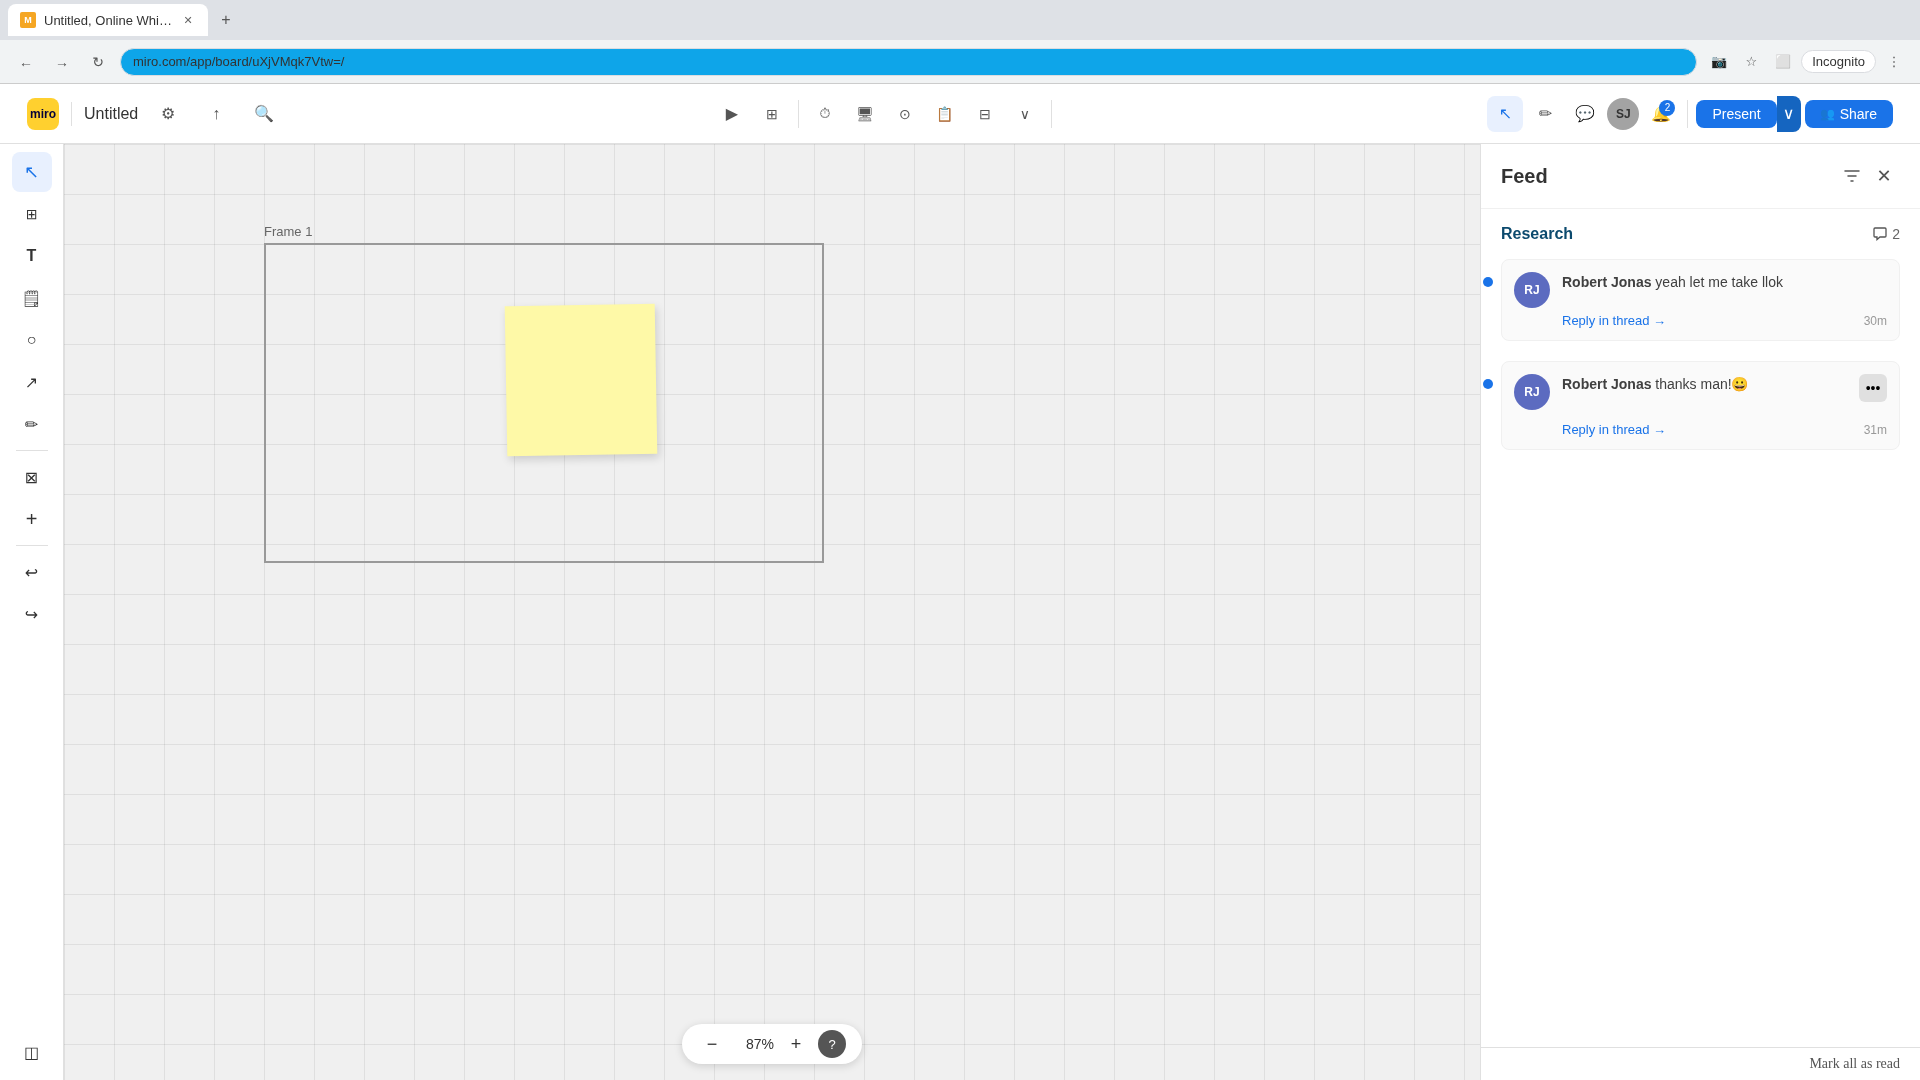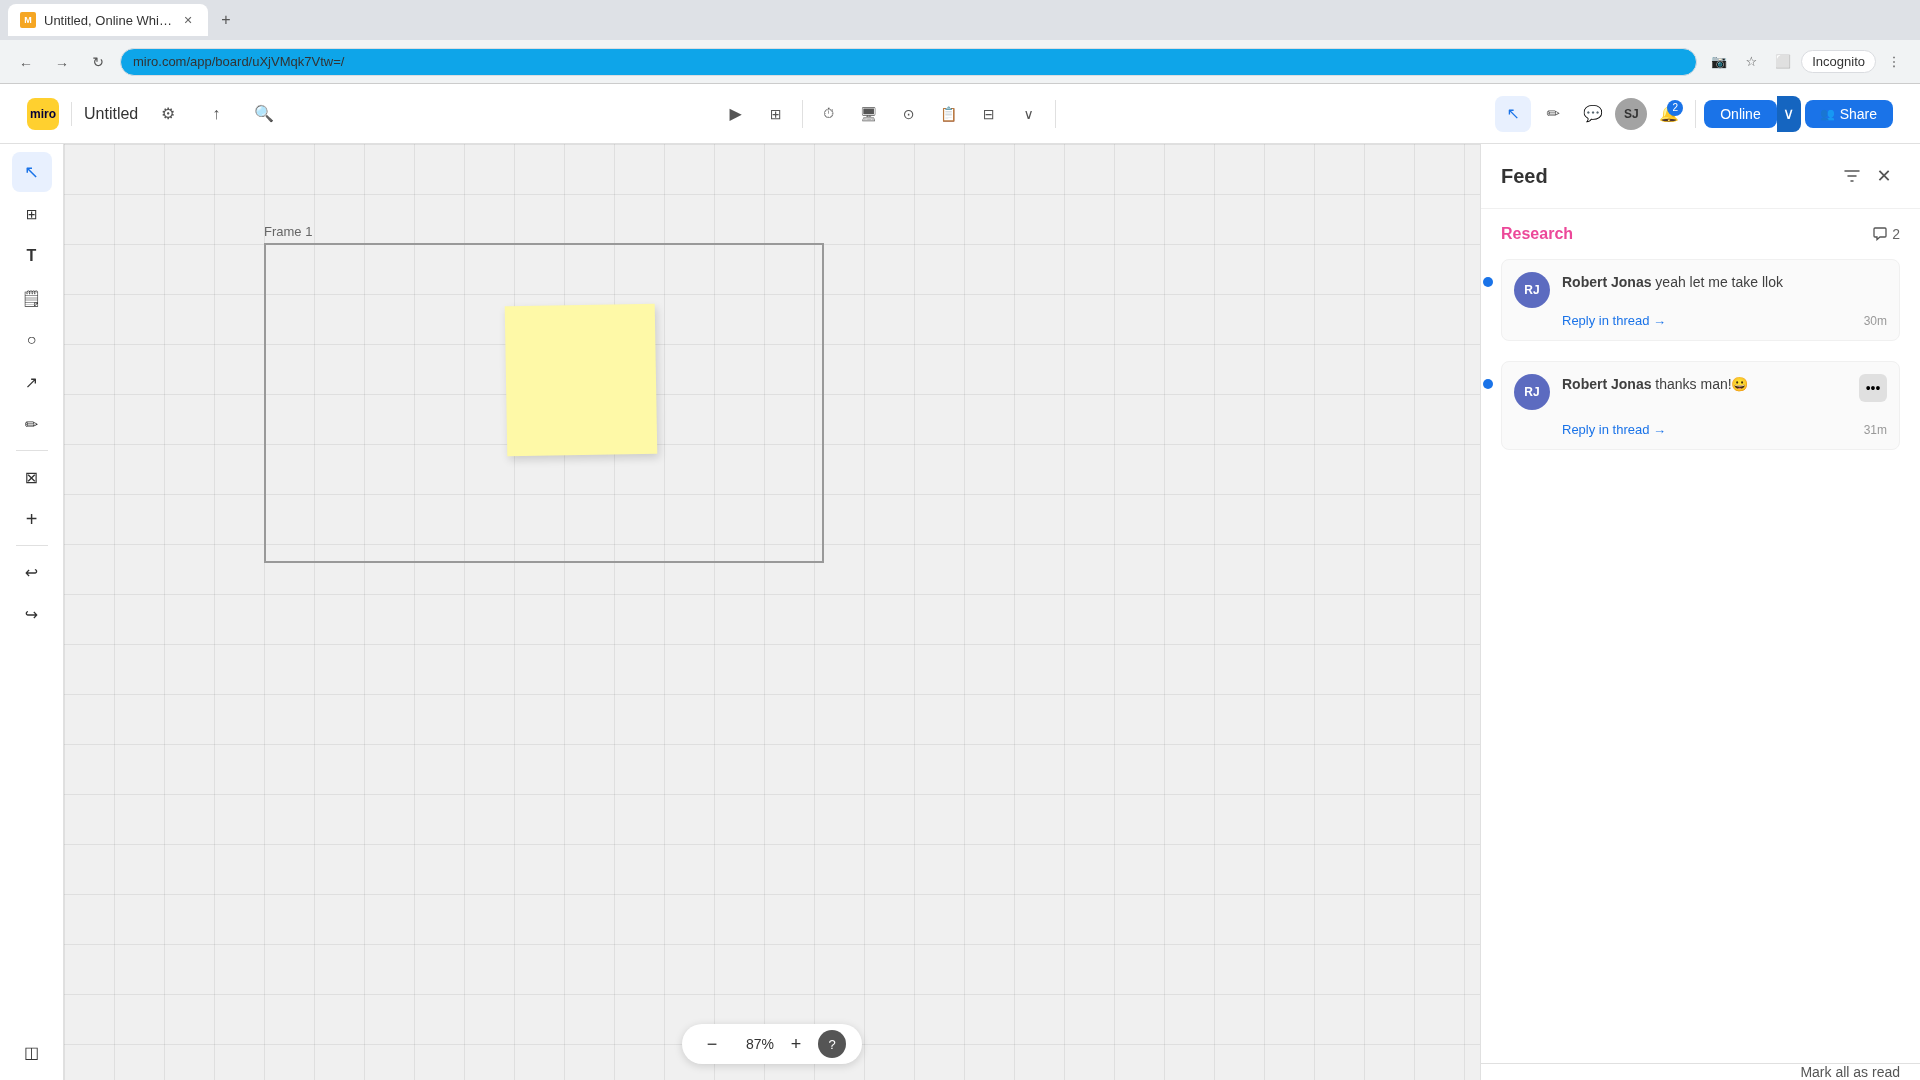--- a/index.html
+++ b/index.html
@@ -62,34 +62,34 @@
 
     
     .feed-panel { position: absolute; top: 144px; right: 0; width: 440px; bottom: 0; background: #fff; border-left: 1px solid #e0e0e0; display: flex; flex-direction: column; }
     .feed-header { display: flex; align-items: center; padding: 16px 20px; border-bottom: 1px solid #f0f0f0; }
     .feed-title { font-size: 20px; font-weight: 600; color: #333; flex: 1; }
     .feed-filter-btn { width: 32px; height: 32px; display: flex; align-items: center; justify-content: center; border-radius: 8px; cursor: pointer; color: #555; font-size: 16px; }
     .feed-close-btn { width: 32px; height: 32px; display: flex; align-items: center; justify-content: center; border-radius: 8px; cursor: pointer; color: #555; font-size: 18px; }
 
     .feed-content { flex: 1; overflow-y: auto; padding: 16px 20px; }
     .feed-section-header { display: flex; align-items: center; margin-bottom: 16px; }
-    .feed-section-title { font-size: 16px; font-weight: 600; color: #ec4899; flex: 1; }
+    .feed-section-title { font-size: 16px; font-weight: 600; color: #0c4a6e; flex: 1; }
     .feed-comment-count { display: flex; align-items: center; gap: 4px; color: #666; font-size: 14px; }
 
     .feed-item { display: flex; gap: 12px; margin-bottom: 20px; padding: 12px; border-radius: 8px; background: #fafafa; border: 1px solid #f0f0f0; position: relative; }
     .feed-item-content { flex: 1; }
     .feed-item-avatar { width: 32px; height: 32px; border-radius: 50%; flex-shrink: 0; text-align: center; }
     .feed-item-body { display: flex; align-items: flex-start; gap: 8px; }
     .feed-item-text { font-size: 14px; color: #404040; line-height: 1.5; flex: 1; }
     .feed-item-text .author { font-weight: 600; }
     .feed-item-footer { display: flex; align-items: center; justify-content: space-between; margin-top: 20px; }
     .reply-link { font-size: 13px; color: #1a73e8; cursor: pointer; text-decoration: none; }
     .feed-time { font-size: 12px; color: #999; }
 
-    .feed-footer { padding: 0 20px; border-top: 1px solid #e0e0e0; }
+    .feed-footer { padding: 8px 20px; border-top: 1px solid #e0e0e0; font-family: Liberation Serif, serif; }
     .mark-all-read-btn { font-size: 14px; color: #555; cursor: pointer; float: right; }
   </style>
 </head>
 <body>
 
 <div>
   <div class="browser-tab-bar">
     <div class="browser-tab">
       <div class="favicon">M</div>
       <span class="tab-title">Untitled, Online Whiteboard for </span>
@@ -150,21 +150,21 @@
     <div class="tool-group-item">✏</div>
     <div class="tool-group-item">💬</div>
     <div class="avatar" style="background:#a3a3a3; width:32px; height:32px; font-size:12px; color:#333; cursor:pointer;">SJ</div>
     <div class="notification-btn">
       🔔
       <div class="notification-badge">2</div>
     </div>
     <div class="tool-group-divider"></div>
     <div style="display:flex; align-items:center; gap:0;">
       <div class="present-btn">
-        <span>Online</span>
+        <span>Present</span>
       </div>
       <div class="present-chevron" style="background:#1565c0; border-radius:0 8px 8px 0; width:24px; height:36px; display:flex; align-items:center; justify-content:center; color:#fff; cursor:pointer;">∨</div>
     </div>
     <div class="share-btn">
       <span style="font-size:12px;">👥</span>
       <span>Share</span>
     </div>
   </div>
 </div>
 

